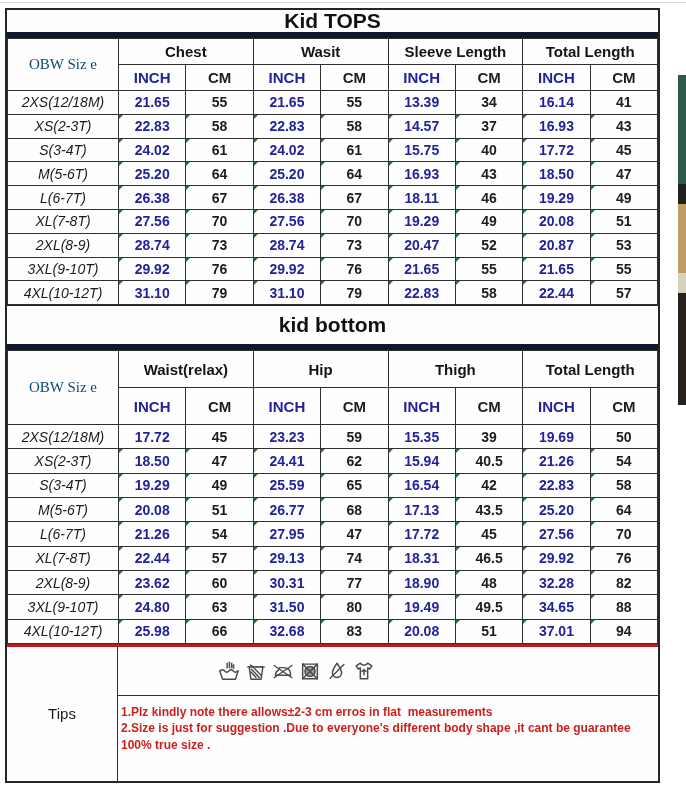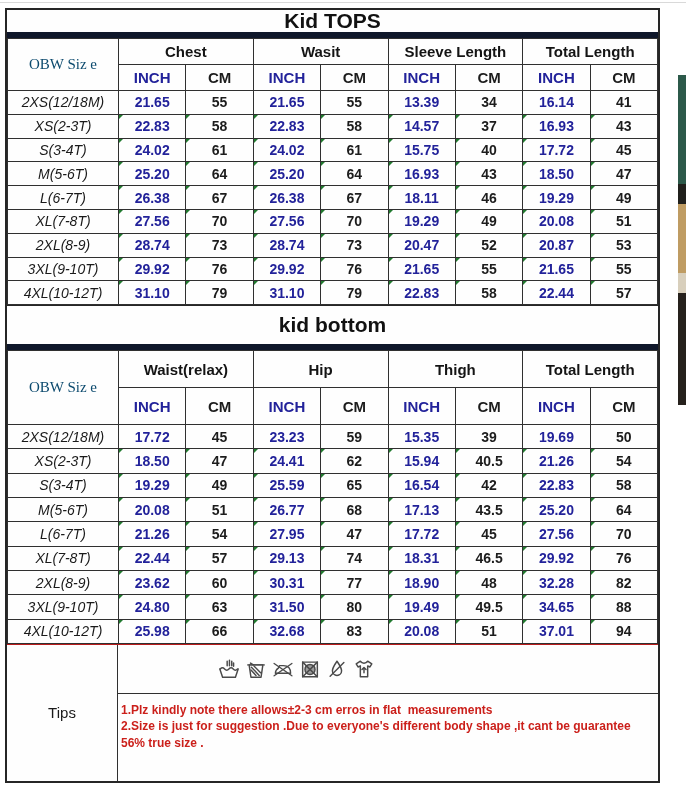--- a/index.html
+++ b/index.html
@@ -91,21 +91,21 @@
     position: absolute;
     left: 0; top: 0;
     width: 0; height: 0;
     border-top: 4px solid #217a2f;
     border-right: 4px solid transparent;
   }
 
   .tips-section {
     flex: 1 1 auto;
     display: flex;
-    border-top: 1px solid #b91c1c;
+    border-top: 3px solid #b91c1c;
     min-height: 0;
   }
   .tips-label {
     flex: 0 0 111px;
     border-right: 1.5px solid #303030;
     display: flex;
     align-items: center;
     justify-content: center;
     font-size: 15px;
     color: #1a1a1a;
@@ -470,21 +470,21 @@
           </span>
           <span class="care-icon">
             <svg width="24" height="24" viewBox="0 0 24 24">
               <path d="M8 3.5 L3.5 6.5 L5.5 9.8 L8 8.6 V20.5 H16 V8.6 L18.5 9.8 L20.5 6.5 L16 3.5 C15 5 13.6 5.8 12 5.8 C10.4 5.8 9 5 8 3.5 Z"></path>
               <path d="M12 16 V10.5 M9.8 12.6 L12 10.4 L14.2 12.6"></path>
             </svg>
           </span>
         </div>
         <div class="tips-text">
           <p>1.Plz kindly note there allows±2-3 cm erros in flat  measurements</p>
-          <p>2.Size is just for suggestion .Due to everyone's different body shape ,it cant be guarantee 56% true size .</p>
+          <p>2.Size is just for suggestion .Due to everyone's different body shape ,it cant be guarantee 100% true size .</p>
         </div>
       </div>
     </div>
 
   </div>
 
   <div class="photo-strip"></div>
 </div>
 
 </body></html>

